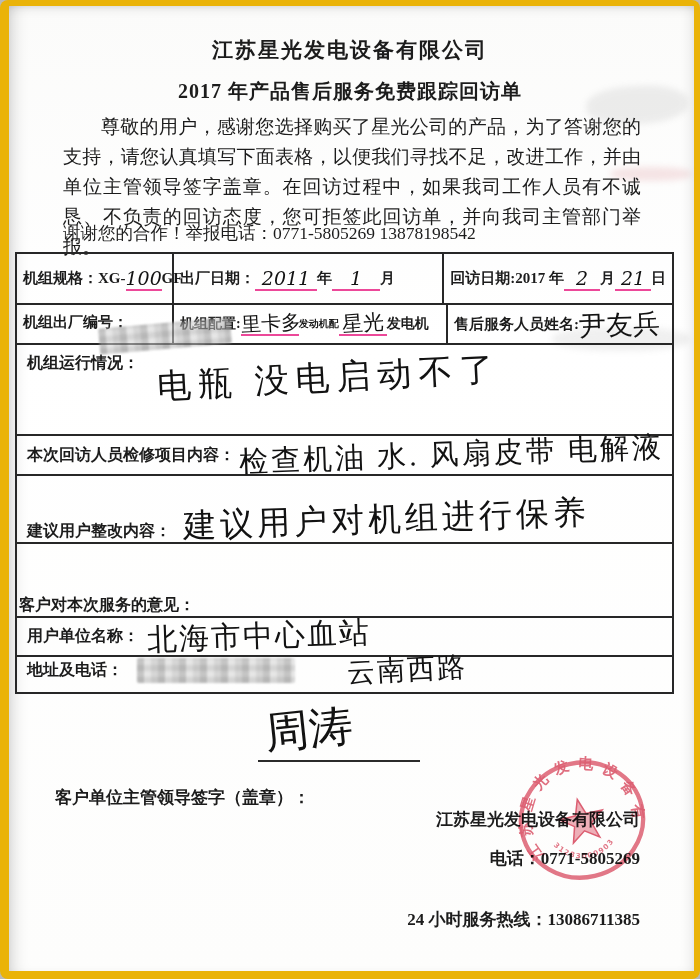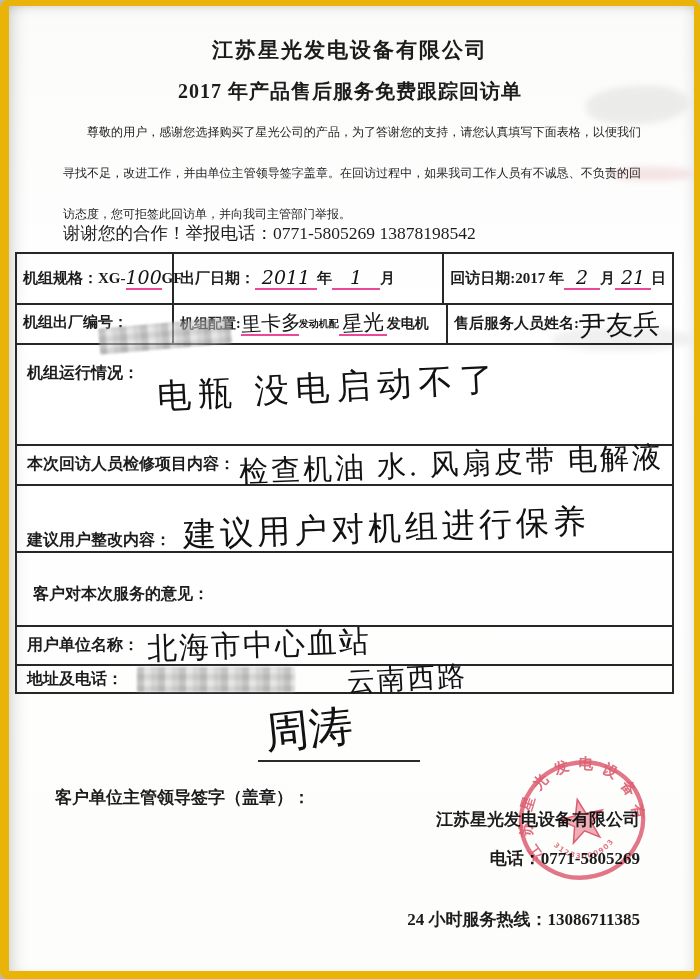--- a/index.html
+++ b/index.html
@@ -9,22 +9,22 @@
   .paper{position:absolute;left:9px;top:6px;width:685px;height:965px;
          background:linear-gradient(180deg,#fbfbfa 0%,#ffffff 35%,#fdfdfc 100%);
          box-shadow:inset 14px 0 20px -16px rgba(0,0,0,.30),
                     inset -10px 0 16px -12px rgba(0,0,0,.18),
                     inset 0 10px 14px -12px rgba(0,0,0,.22);}
   
   .title{position:absolute;left:0;top:36px;width:700px;text-align:center;
          font-size:21px;font-weight:bold;letter-spacing:2px;}
   .subtitle{position:absolute;left:0;top:78px;width:700px;text-align:center;
          font-size:20px;font-weight:bold;letter-spacing:1px;}
-  .intro{position:absolute;left:63px;top:112px;width:578px;font-size:12px;
-         line-height:41px;text-indent:2em;text-align:justify;}
+  .intro{position:absolute;left:63px;top:112px;width:578px;font-size:19px;
+         line-height:30px;text-indent:2em;text-align:justify;}
   .thanks{position:absolute;left:63px;top:221px;font-size:17.5px;}
   
   .formtable{position:absolute;left:15px;top:252px;width:659px;height:442px;
          border:2px solid #272727;box-sizing:border-box;display:flex;flex-direction:column;}
   .frow{display:flex;border-bottom:2px solid #272727;box-sizing:border-box;position:relative;}
   .frow:last-child{border-bottom:none;}
   .fcell{box-sizing:border-box;display:flex;align-items:center;padding:2px 6px;
          overflow:visible;white-space:nowrap;}
   .cdiv{border-right:2px solid #272727;}
   .lbl{font-weight:bold;font-size:15px;}
@@ -99,21 +99,21 @@
           <span class="lbl" style="font-size:10px;">发动机配</span>
           <span class="blank" style="width:48px;"><span class="hw" style="font-size:21px;transform:rotate(-4deg);display:inline-block;">星光</span></span>
           <span class="lbl" style="font-size:14px;">发电机</span>
       </div>
       <div class="fcell" style="flex:1;">
         <span class="lbl">售后服务人员姓名:</span>
         <span class="hw" style="font-size:27px;transform:rotate(-2deg);display:inline-block;margin-top:2px;">尹友兵</span>
       </div>
     </div>
 
-    <div class="frow" style="height:91px;margin-top:10px;">
+    <div class="frow" style="height:91px;">
       <div class="fcell" style="flex:1;align-items:flex-start;padding:8px 10px;">
         <span class="lbl16">机组运行情况：</span>
         <span class="hw" style="position:absolute;left:140px;top:10px;font-size:34px;letter-spacing:7px;transform:rotate(-3deg);">电瓶 没电启动不了</span>
       </div>
     </div>
 
     <div class="frow" style="height:40px;">
       <div class="fcell" style="flex:1;padding:2px 10px;">
         <span class="lbl16">本次回访人员检修项目内容：</span>
         <span class="hw" style="font-size:29px;letter-spacing:3px;transform:rotate(-2deg);display:inline-block;margin-left:4px;z-index:2;position:relative;">检查机油 水. 风扇皮带 电解液</span>
@@ -121,21 +121,21 @@
     </div>
 
     <div class="frow" style="height:68px;">
       <div class="fcell" style="flex:1;align-items:flex-end;padding:14px 10px 0;">
         <span class="lbl16">建议用户整改内容：</span>
         <span class="hw" style="font-size:33px;letter-spacing:4px;transform:rotate(-2deg);display:inline-block;margin-left:12px;margin-top:-6px;">建议用户对机组进行保养</span>
       </div>
     </div>
 
     <div class="frow" style="height:74px;">
-      <div class="fcell" style="flex:1;align-items:center;padding:10px 16px 0;">
+      <div class="fcell" style="flex:1;align-items:flex-end;padding:10px 2px 0;">
         <span class="lbl16">客户对本次服务的意见：</span>
       </div>
     </div>
 
     <div class="frow" style="height:39px;">
       <div class="fcell" style="flex:1;padding:2px 10px;">
         <span class="lbl16">用户单位名称：</span>
         <span class="hw" style="font-size:30px;letter-spacing:2px;transform:rotate(-2deg);display:inline-block;margin-left:8px;z-index:2;position:relative;">北海市中心血站</span>
       </div>
     </div>

